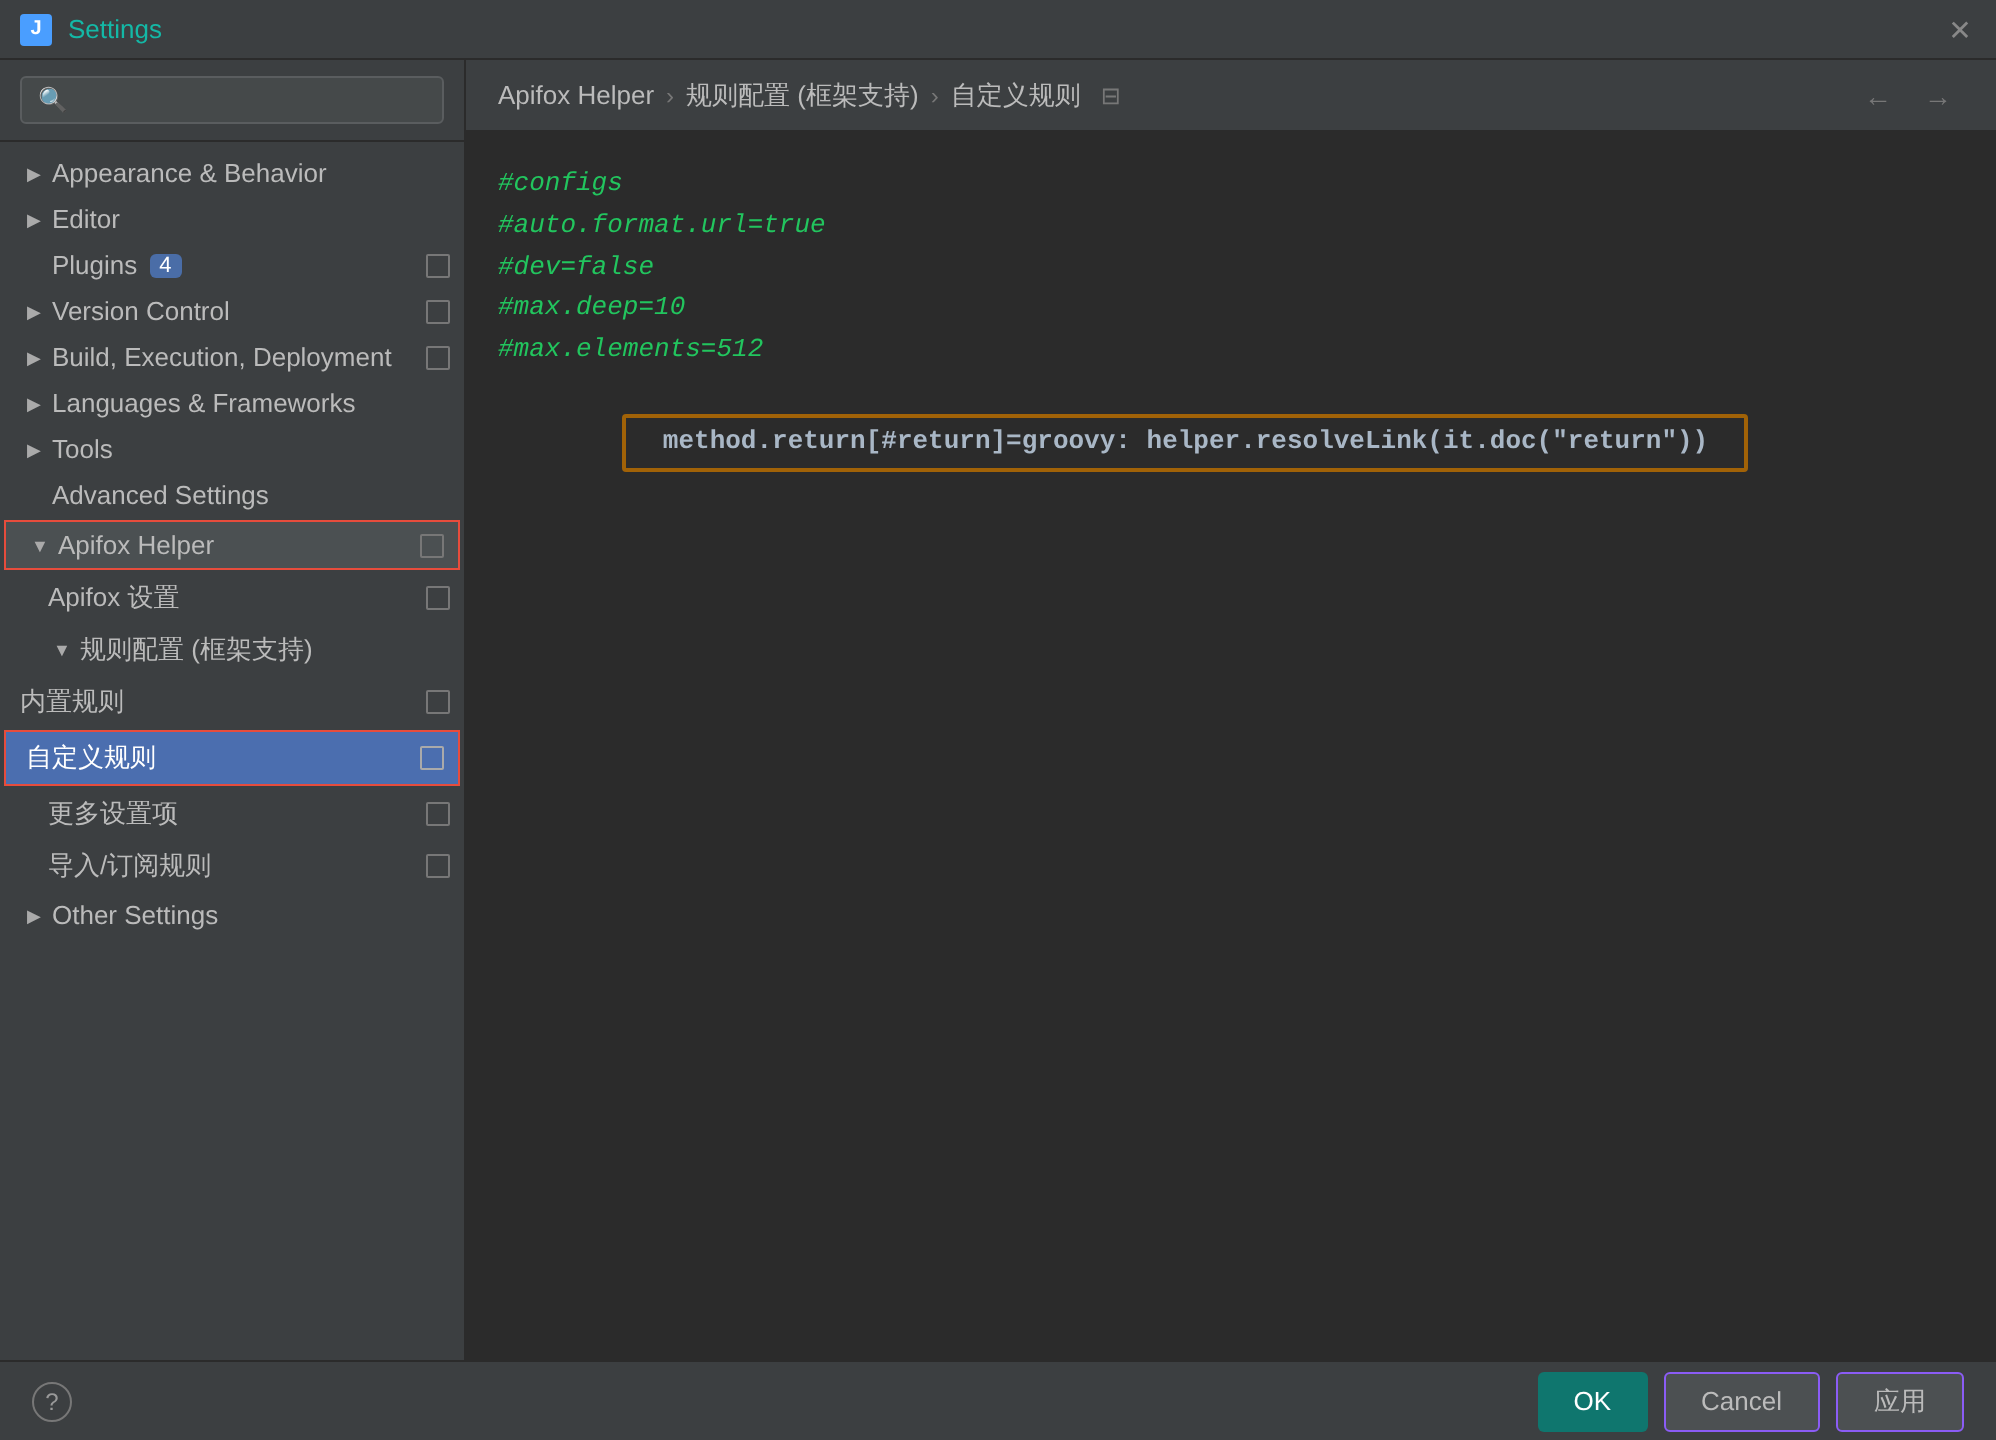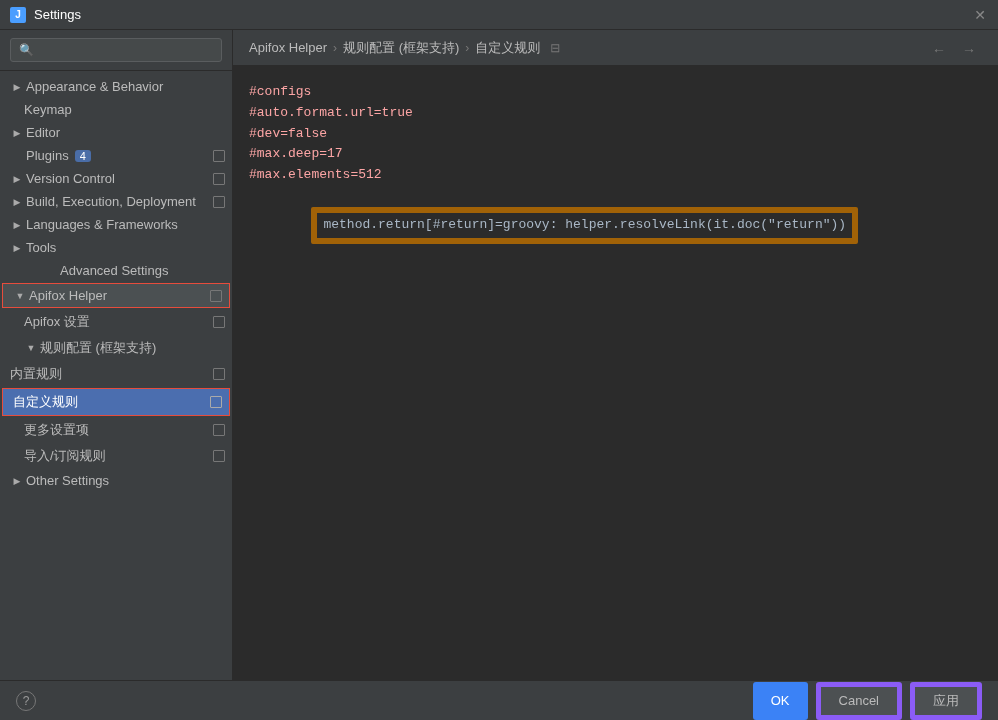--- a/index.html
+++ b/index.html
@@ -33,21 +33,21 @@
       border-radius: 2px;
       display: flex;
       align-items: center;
       justify-content: center;
       font-size: 10px;
       color: white;
       font-weight: bold;
       flex-shrink: 0;
     }
     .title-bar-text {
-      color: #ffffff;
+      color: #14b8a6;
       font-size: 13px;
       flex: 1;
     }
     .title-bar-close {
       width: 16px;
       height: 16px;
       display: flex;
       align-items: center;
       justify-content: center;
       cursor: pointer;
@@ -192,27 +192,28 @@
       flex: 1;
       padding: 16px;
       overflow-y: auto;
       font-family: 'Courier New', monospace;
       font-size: 13px;
       color: #a9b7c6;
       line-height: 1.6;
     }
 
     .code-line { display: block; white-space: pre; }
-    .code-comment { color: #fca5a5; }
+    .code-comment { color: #22c55e; font-style: italic; }
     .code-highlighted {
-      border: 6px solid #a16207;
+      border: 2px solid #a16207;
       display: inline-block;
-      padding: 2px 6px;
+      padding: 2px 18px;
       border-radius: 2px;
       background: transparent;
+      font-weight: bold;
     }
 
     
     .bottom-bar {
       height: 40px;
       background: #3c3f41;
       border-top: 1px solid #2b2b2b;
       display: flex;
       align-items: center;
       padding: 0 16px;
@@ -236,27 +237,27 @@
       gap: 8px;
     }
     .btn {
       padding: 5px 18px;
       border-radius: 3px;
       border: none;
       font-size: 13px;
       cursor: pointer;
     }
     .btn-primary {
-      background: #3b82f6;
+      background: #0f766e;
       color: #fff;
     }
     .btn-default {
       background: #4c5052;
       color: #bbb;
-      border: 5px solid #8b5cf6;
+      border: 1px solid #8b5cf6;
     }
   </style>
 </head>
 <body>
 
 <div class="title-bar">
   <div class="title-bar-icon">J</div>
   <span class="title-bar-text">Settings</span>
   <div class="title-bar-close">✕</div>
 </div>
@@ -267,23 +268,20 @@
     <div class="search-box">
       <input class="search-input" type="text" placeholder="🔍" style="">
     </div>
     <div class="sidebar-list">
 
       <div class="sidebar-item">
         <span class="sidebar-arrow">▶</span>
         <span>Appearance &amp; Behavior</span>
       </div>
 
-      <div class="sidebar-item indent-1">
-        <span>Keymap</span>
-      </div>
 
       <div class="sidebar-item">
         <span class="sidebar-arrow">▶</span>
         <span>Editor</span>
       </div>
 
       <div class="sidebar-item" style="padding-left:26px;">
         <span>Plugins</span>
         <span style="margin-left:6px;background:#4a6da7;color:#fff;border-radius:3px;padding:0 5px;font-size:11px;">4</span>
         <span class="sidebar-icon" style="margin-left:auto;margin-right:6px;">
@@ -310,21 +308,21 @@
       <div class="sidebar-item">
         <span class="sidebar-arrow">▶</span>
         <span>Languages &amp; Frameworks</span>
       </div>
 
       <div class="sidebar-item">
         <span class="sidebar-arrow">▶</span>
         <span>Tools</span>
       </div>
 
-      <div class="sidebar-item" style="padding-left:26px;margin-left:34px;">
+      <div class="sidebar-item" style="padding-left:26px;">
         <span>Advanced Settings</span>
       </div>
 
       <div style="border: 1px solid #e74c3c; margin: 1px 2px;">
         <div class="sidebar-item" style="background:#4b5052;">
           <span class="sidebar-arrow open">▼</span>
           <span>Apifox Helper</span>
           <span class="sidebar-icon" style="margin-left:auto;margin-right:6px;">
               <span class="icon-square"></span>
             </span>
@@ -394,21 +392,21 @@
       <div class="breadcrumb-nav">
         <span class="nav-btn">←</span>
         <span class="nav-btn">→</span>
       </div>
     </div>
 
     <div class="editor-area">
       <span class="code-line code-comment">#configs</span>
       <span class="code-line code-comment">#auto.format.url=true</span>
       <span class="code-line code-comment">#dev=false</span>
-      <span class="code-line code-comment">#max.deep=17</span>
+      <span class="code-line code-comment">#max.deep=10</span>
       <span class="code-line code-comment">#max.elements=512</span>
       <span class="code-line">
         <span class="code-highlighted">method.return[#return]=groovy: helper.resolveLink(it.doc("return"))</span>
       </span>
     </div>
   </div>
 
 </div>
 
 <div class="bottom-bar">

